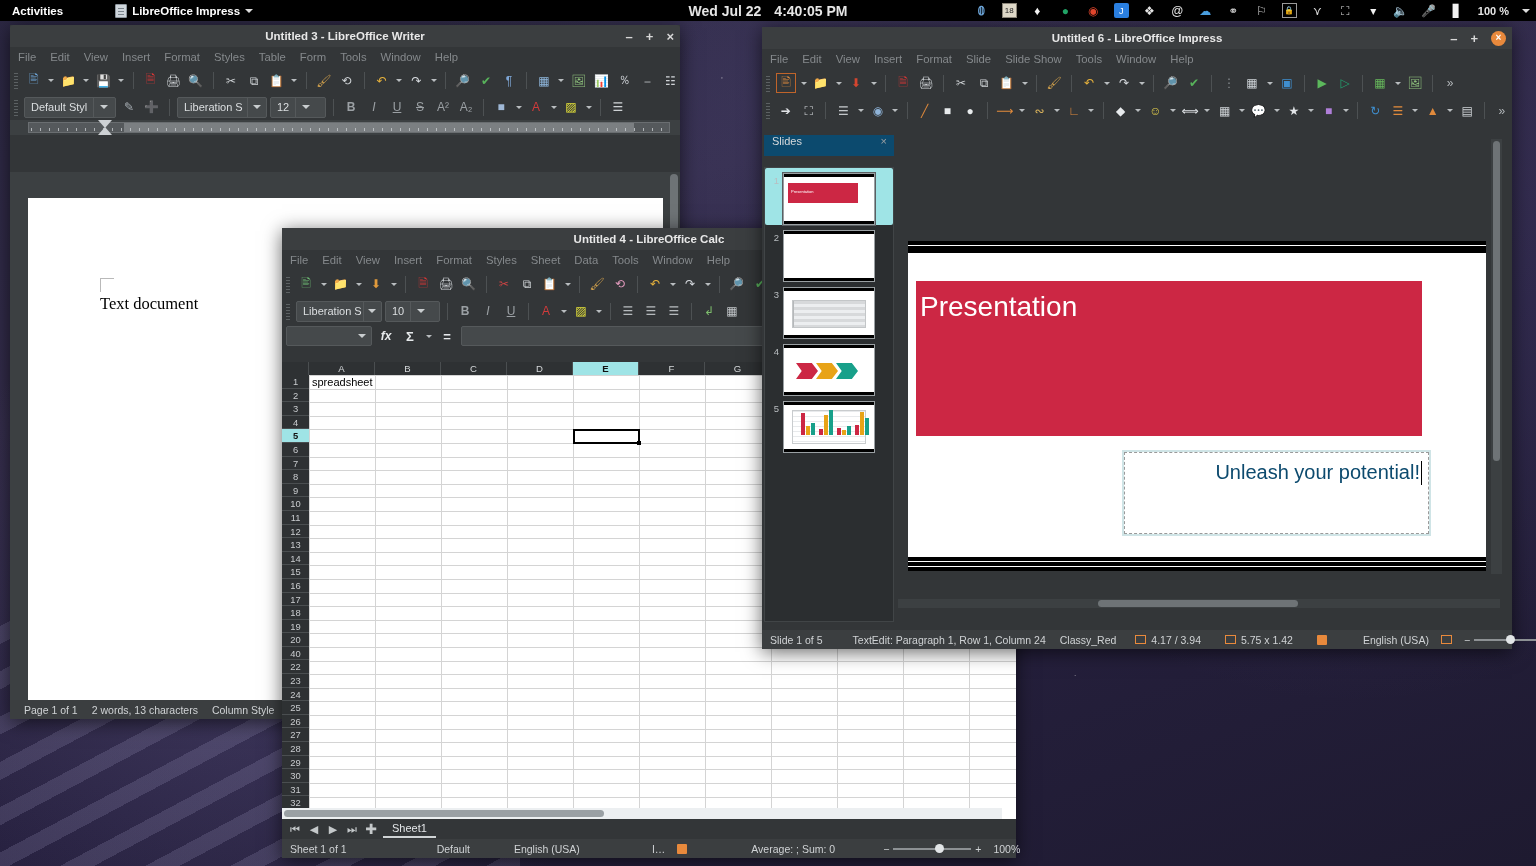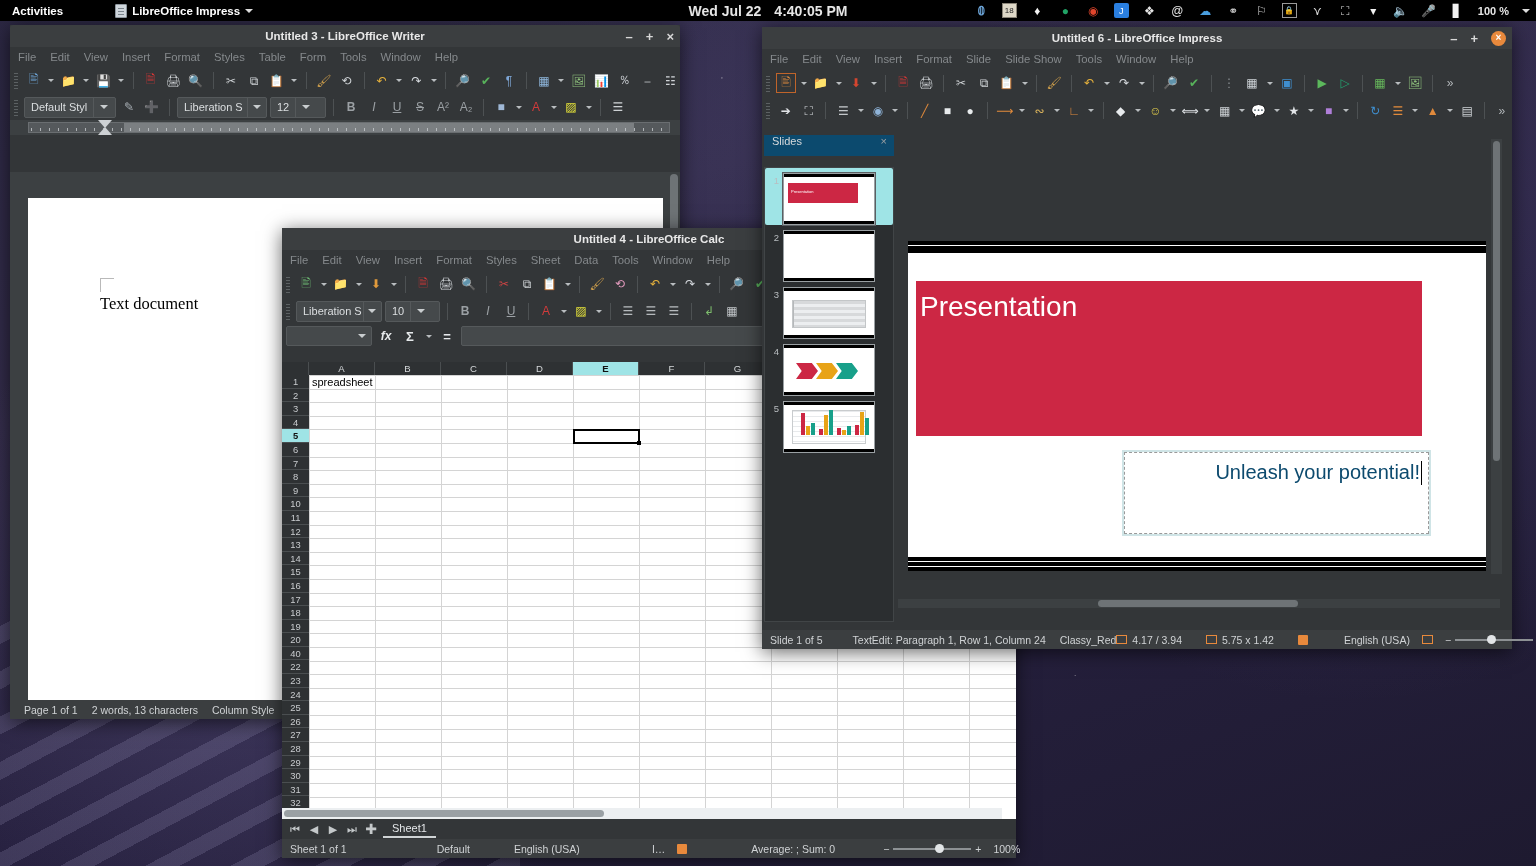--- a/index.html
+++ b/index.html
@@ -733,21 +733,21 @@
       </div>
       <div id="i-hscroll">
         <div class="thumb"></div>
       </div>
     </div>
 
     <div class="statusbar">
       <span style="margin-left:8px;">Slide 1 of 5</span>
       <span style="margin-left:30px;">TextEdit: Paragraph 1, Row 1, Column 24</span>
       <span style="margin-left:14px;">Classy_Red</span>
-      <span style="margin-left:0;display:inline-flex;align-items:center;gap:5px;">
+      <span style="margin-left:19px;display:inline-flex;align-items:center;gap:5px;">
         <span class="sb-ico o"></span>
         <span>4.17 / 3.94</span>
       </span>
       <span style="margin-left:24px;display:inline-flex;align-items:center;gap:5px;">
         <span class="sb-ico o"></span>
         <span>5.75 x 1.42</span>
       </span>
       <span style="margin-left:24px;display:inline-flex;align-items:center;">
           <span class="orangebox"></span>
         </span>

